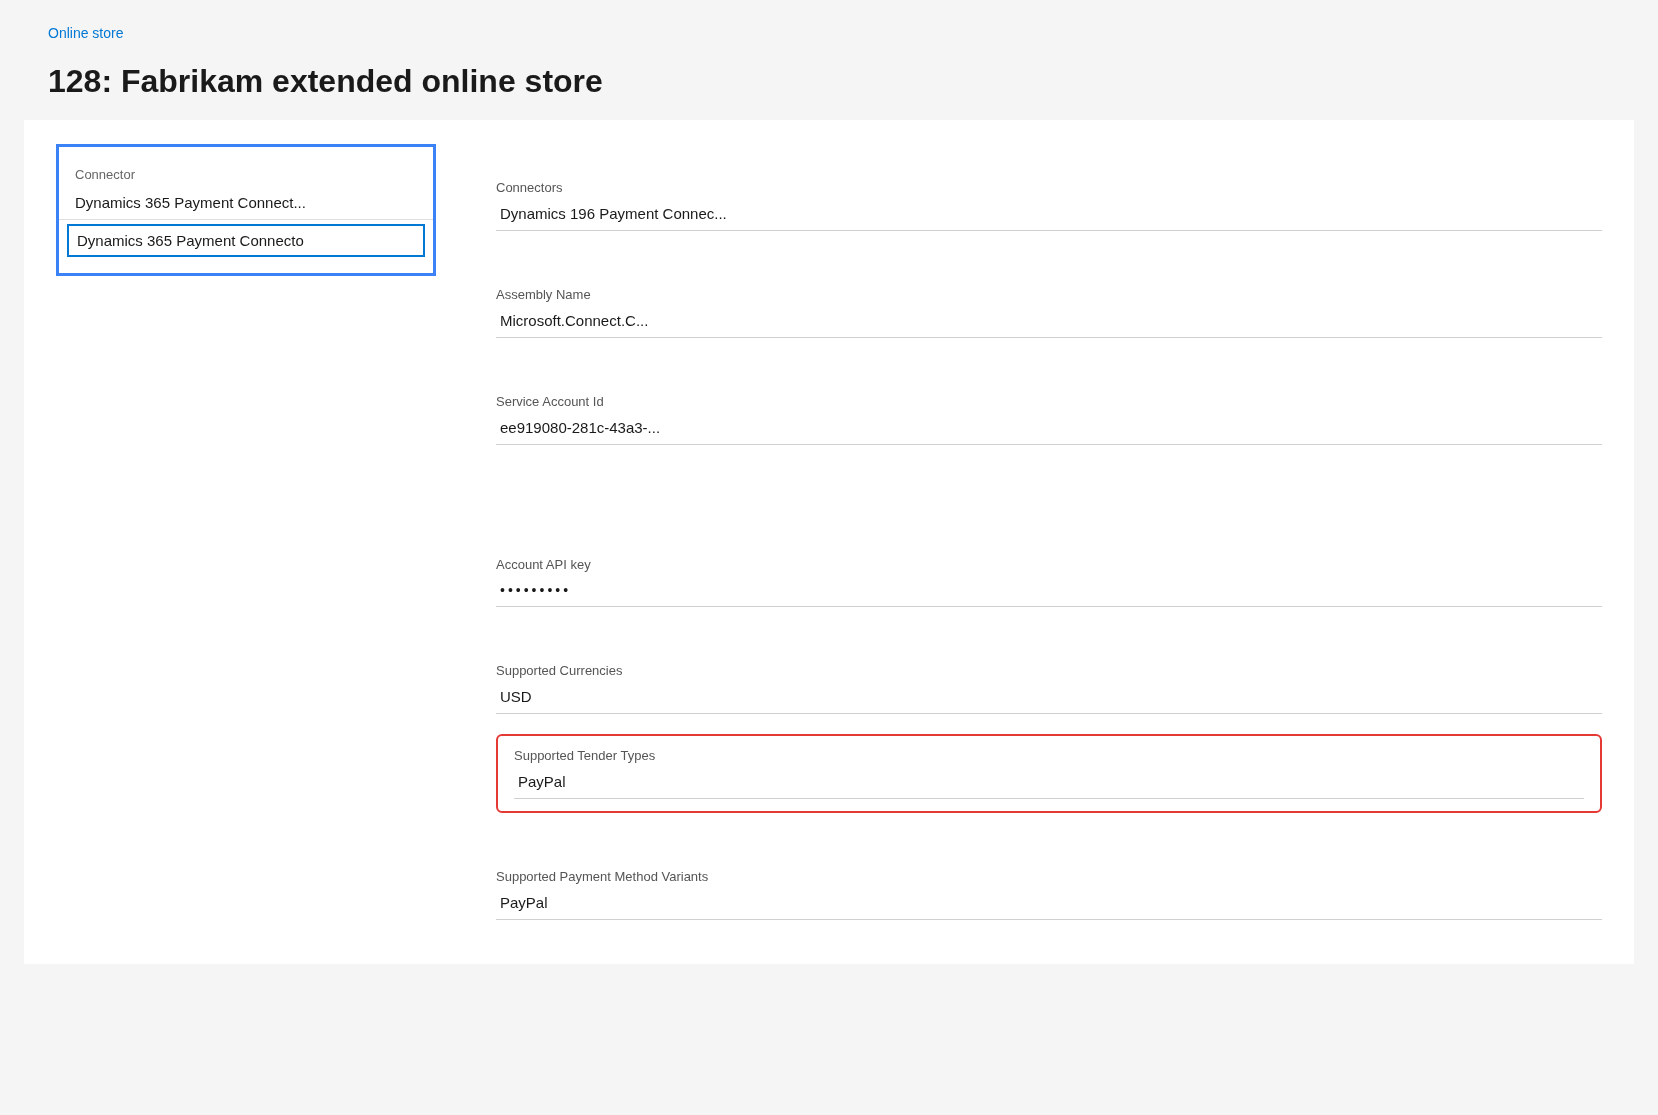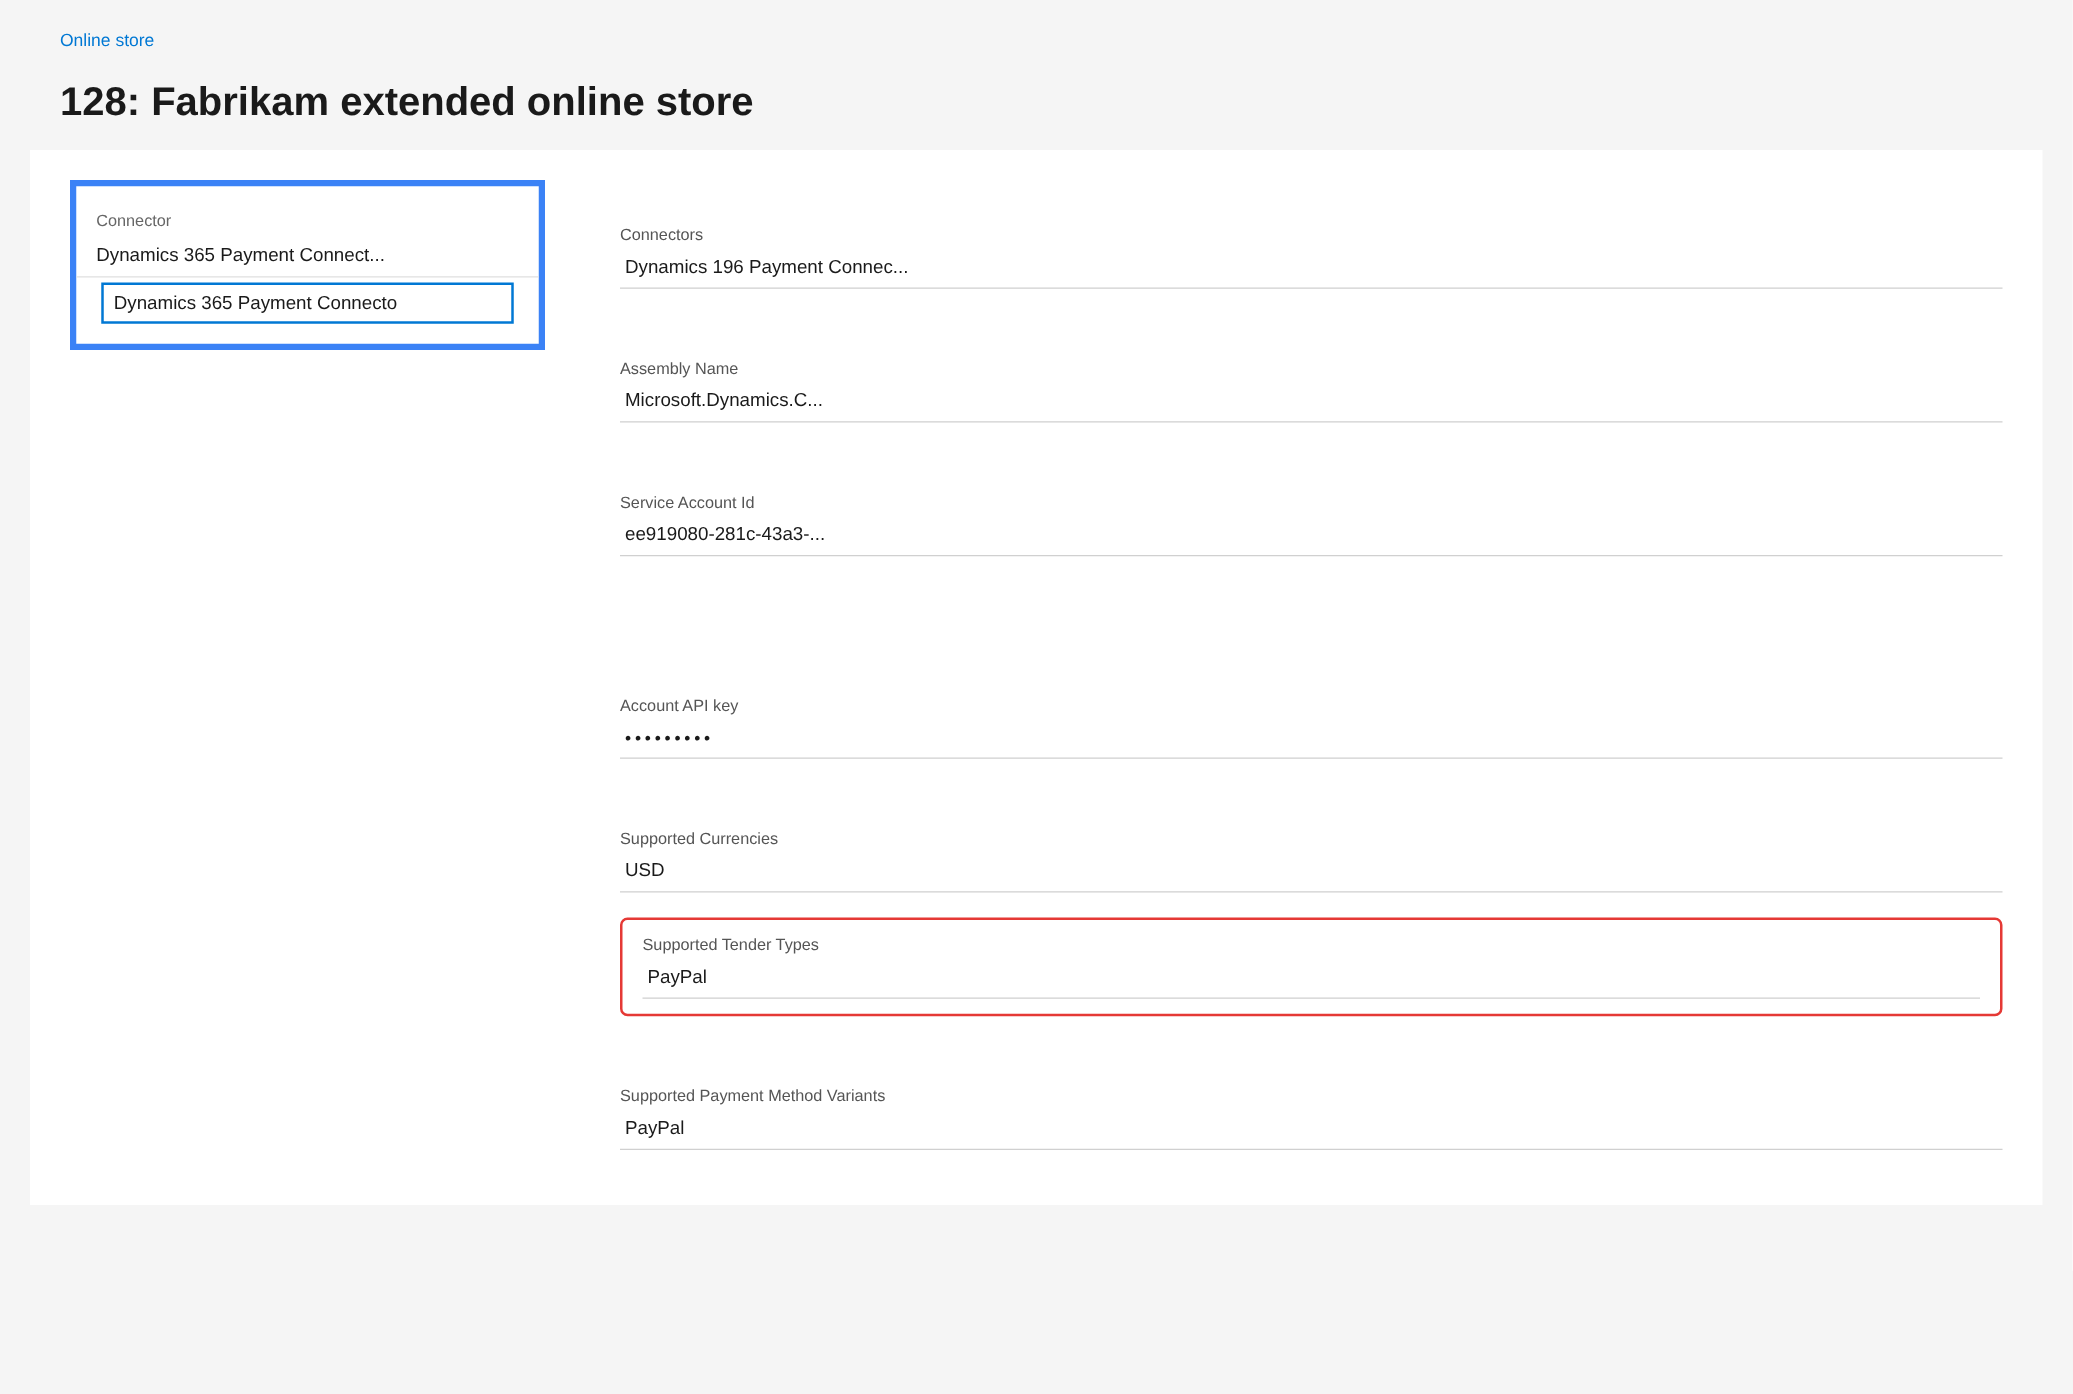--- a/index.html
+++ b/index.html
@@ -47,21 +47,21 @@
       padding: 24px 32px;
       display: flex;
       flex-direction: row;
       gap: 0;
       min-height: 800px;
     }
 
     .left-panel {
       width: 380px;
       min-width: 380px;
-      border: 5px solid #3b82f6;
+      border: 3px solid #3b82f6;
       padding: 12px 0;
       margin-right: 60px;
       height: fit-content;
     }
 
     .left-panel-label {
       font-size: 13px;
       color: #666;
       padding: 8px 16px 4px 16px;
     }
@@ -74,21 +74,21 @@
       border-bottom: 1px solid #e0e0e0;
     }
 
     .connector-item:last-child {
       border-bottom: none;
     }
 
     .connector-item.selected {
       border: 2px solid #0078d4;
       background-color: #ffffff;
-      margin: 4px 20px;
+      margin: 4px 8px;
       padding: 6px 8px;
     }
 
     .right-panel {
       flex: 1;
       display: flex;
       flex-direction: column;
       gap: 0;
     }
 
@@ -155,21 +155,21 @@
 
     <div class="right-panel">
 
       <div class="field-group">
         <span class="field-label">Connectors</span>
         <span class="field-value">Dynamics 196 Payment Connec...</span>
       </div>
 
       <div class="field-group">
         <span class="field-label">Assembly Name</span>
-        <span class="field-value">Microsoft.Dynamics.C...</span>
+        <span class="field-value">Microsoft.Connect.C...</span>
       </div>
 
       <div class="field-group">
         <span class="field-label">Service Account Id</span>
         <span class="field-value">ee919080-281c-43a3-...</span>
       </div>
 
       <div class="field-group">
       </div>
 

